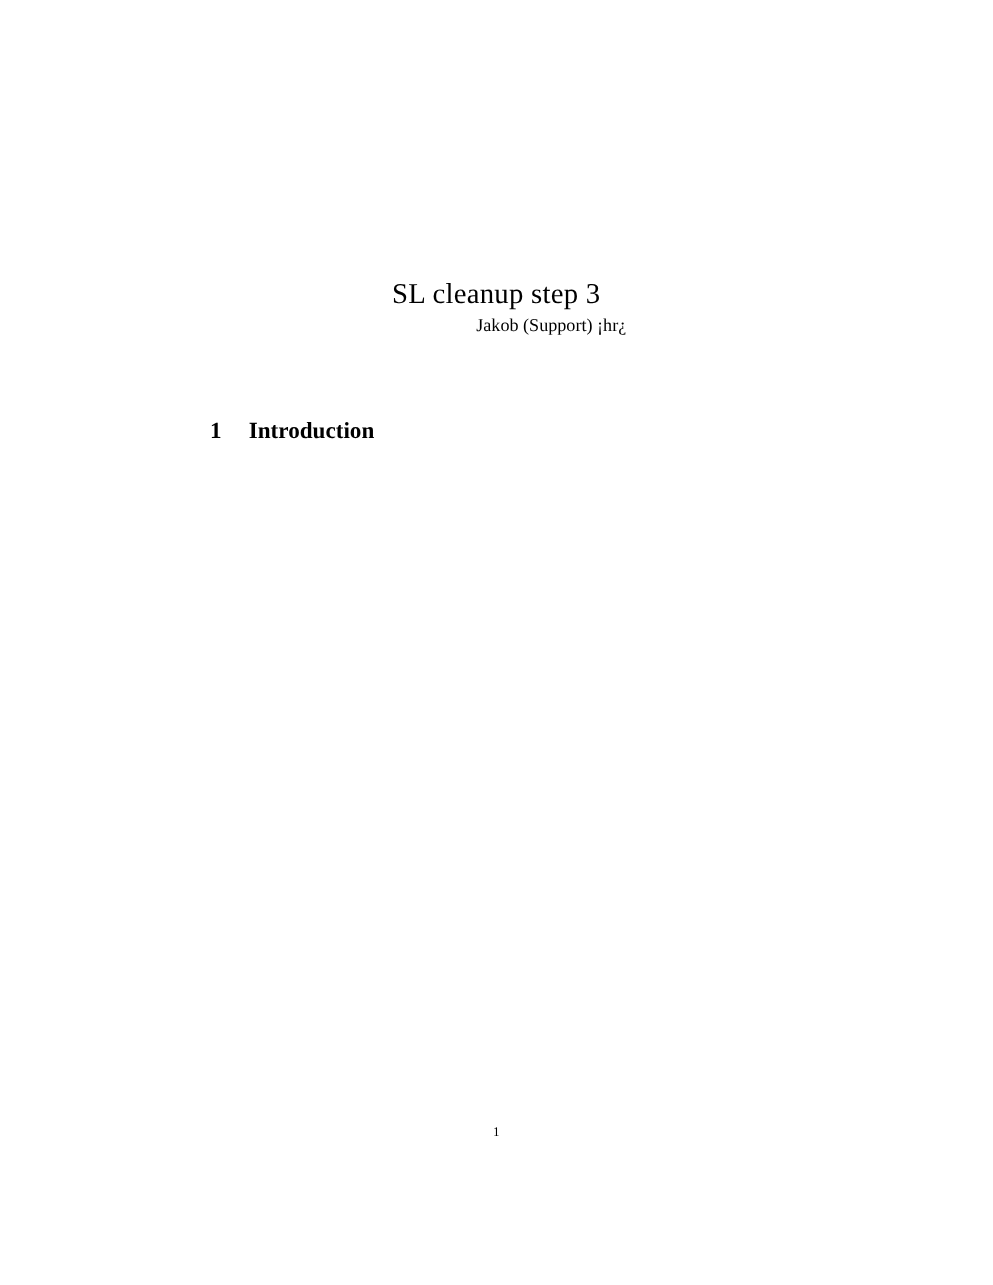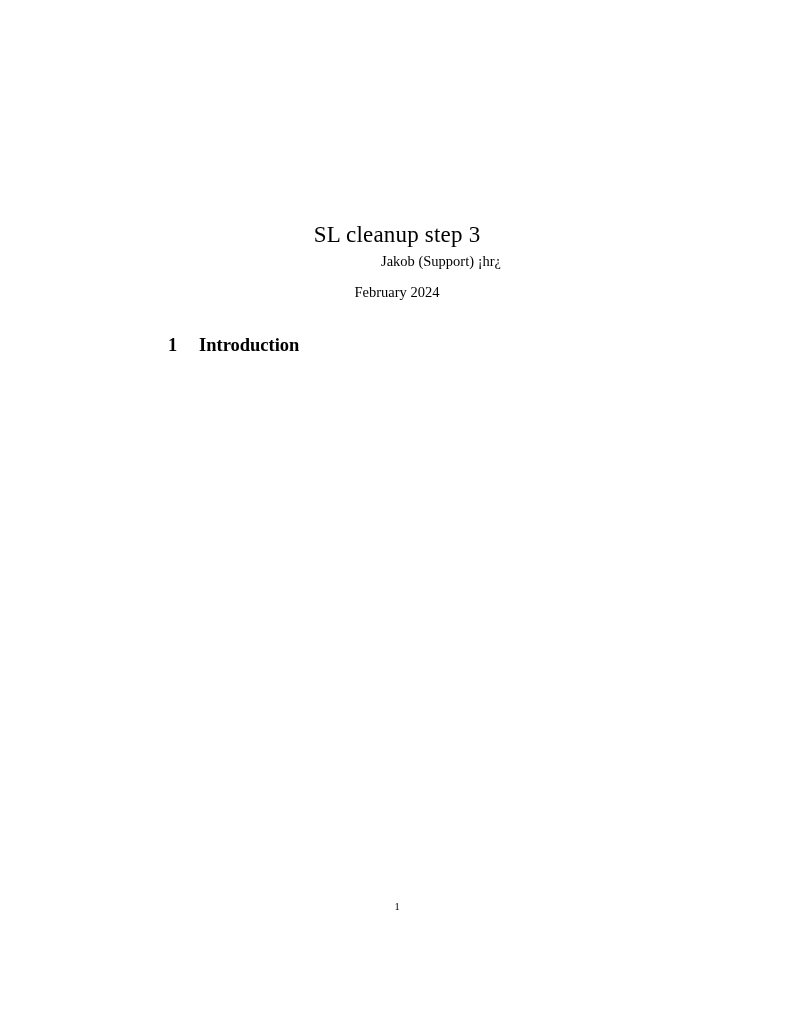--- a/index.html
+++ b/index.html
@@ -70,21 +70,20 @@
 </style>
 </head>
 <body>
 
 <div class="page">
 
   <h1 class="doc-title">SL cleanup step 3</h1>
 
   <div class="doc-author">Jakob (Support) ¡hr¿</div>
 
-  <div class="doc-date">February 2024</div>
 
   <div class="section-heading">
     <span class="sec-num">1</span><span>Introduction</span>
   </div>
 
   <div class="page-number">1</div>
 
 </div>
 
 </body></html>

